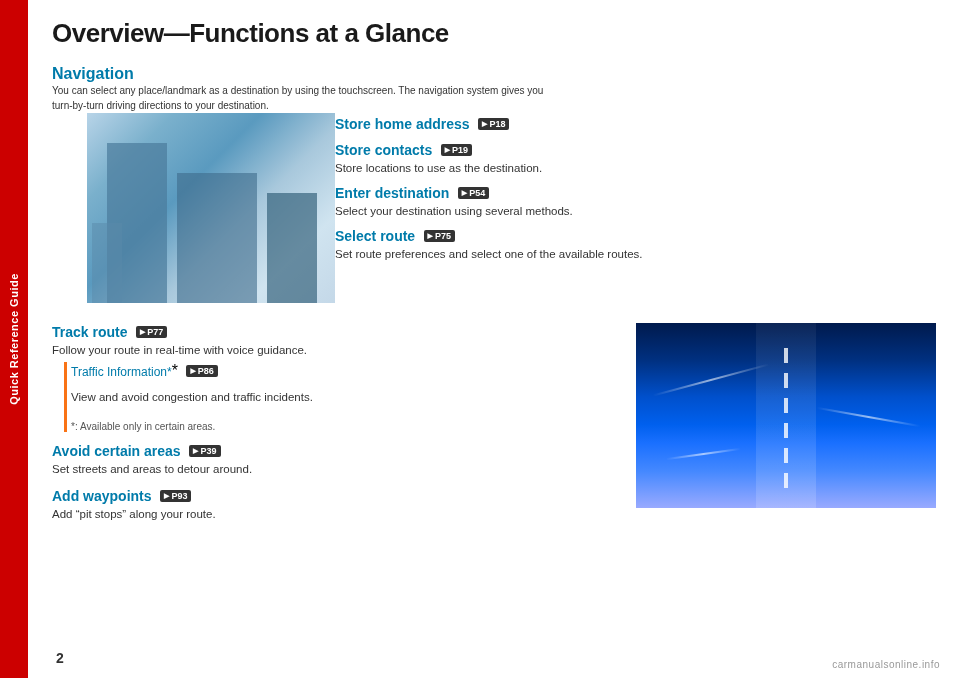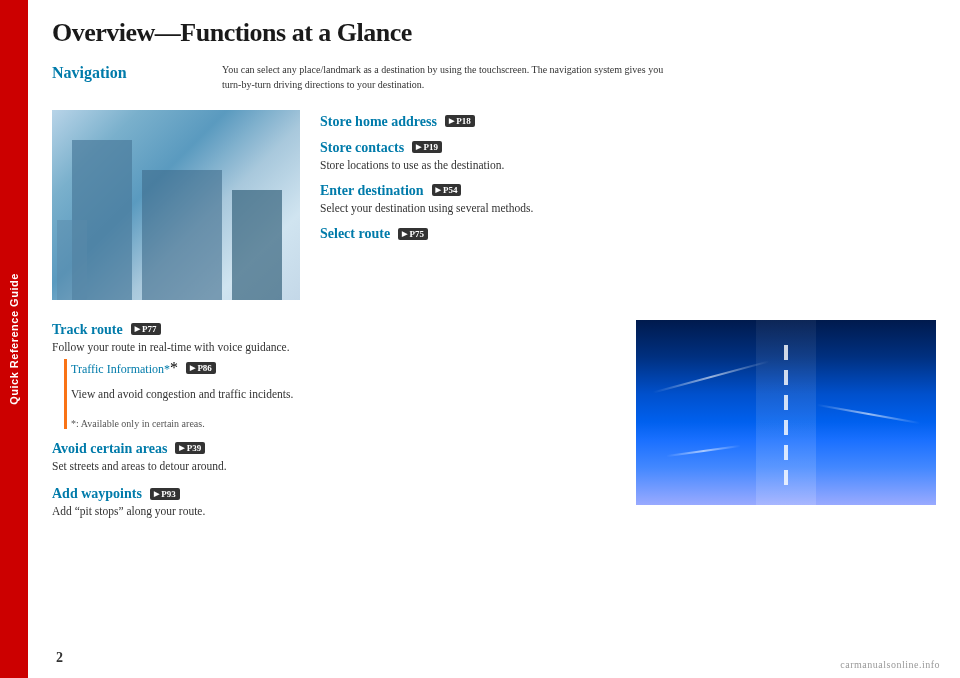--- a/index.html
+++ b/index.html
@@ -28,37 +28,36 @@
       white-space: nowrap;
       transform: rotate(-90deg);
       letter-spacing: 0.5px;
     }
 
     
     .main {
       flex: 1;
       padding: 18px 24px 10px 24px;
       position: relative;
-      font-family: Liberation Serif, serif;
     }
 
     
     .page-title {
       font-size: 26px;
       font-weight: bold;
       color: #1a1a1a;
       margin-bottom: 14px;
       letter-spacing: -0.5px;
     }
 
     
     .nav-section {
       display: flex;
       gap: 0;
-      margin-bottom: 18px;
+      flex-direction: column;
     }
 
     .nav-label {
       color: #007baa;
       font-size: 16px;
       font-weight: bold;
       width: 170px;
       flex-shrink: 0;
       padding-top: 2px;
     }
@@ -66,22 +65,22 @@
     .nav-description {
       font-size: 10px;
       color: #333;
       line-height: 1.5;
       flex: 1;
     }
 
     
     .upper-row {
       display: flex;
-      gap: 20px;
       margin-bottom: 20px;
+      margin-left: 35px;
     }
 
     .building-image {
       width: 248px;
       height: 190px;
       flex-shrink: 0;
       background: linear-gradient(135deg, #b8d4e8 0%, #7ab0cc 20%, #5a9abf 40%, #a8c8dc 60%, #d0e4f0 80%, #c4d8e8 100%);
       position: relative;
       overflow: hidden;
     }
@@ -321,20 +320,21 @@
 
       <div class="feature-item">
         <span class="feature-title">Enter destination</span>
         <span class="feature-badge">P54</span>
         <div class="feature-desc">Select your destination using several methods.</div>
       </div>
 
       <div class="feature-item">
         <span class="feature-title">Select route</span>
         <span class="feature-badge">P75</span>
+        <div class="feature-desc">Set route preferences and select one of the available routes.</div>
       </div>
 
     </div>
   </div>
 
   <div class="lower-row">
     <div class="lower-features">
 
       <div class="lower-feature-item">
         <span class="feature-title lower-feature-title">Track route</span>

